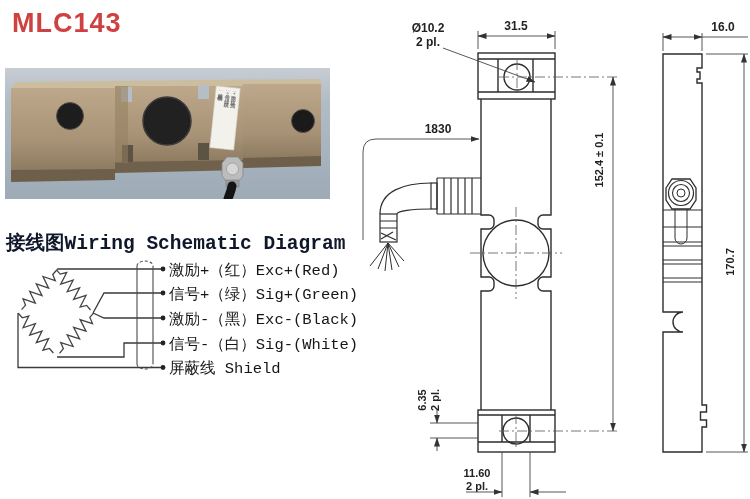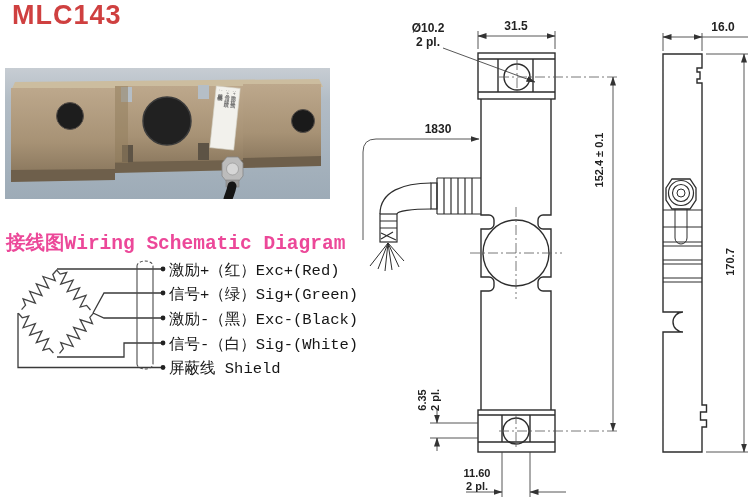--- a/index.html
+++ b/index.html
@@ -1,20 +1,20 @@
 <!DOCTYPE html>
 <html><head>
 <meta charset="utf-8">
 <style>
   html,body{margin:0;padding:0;}
   body{background:#ffffff;font-family:"Liberation Sans",sans-serif;}
   #stage{position:relative;width:750px;height:499px;background:#ffffff;overflow:hidden;}
   .abs{position:absolute;}
-  #page-title{left:12px;top:0;font-size:27px;font-weight:bold;letter-spacing:1px;}
-  #wiring-heading{left:6px;top:229px;font-size:19.5px;color:#ec4899;
+  #page-title{left:12px;top:8px;font-size:27px;font-weight:bold;letter-spacing:1px;}
+  #wiring-heading{left:6px;top:229px;font-size:19.5px;color:#0f172a;
      font-family:"Liberation Mono","DejaVu Sans Mono",monospace;font-weight:bold;white-space:nowrap;}
   svg text{fill:#222;}
   .dimtxt{font:bold 12px "Liberation Sans",sans-serif;}
   .dimtxt-s{font:bold 11px "Liberation Sans",sans-serif;}
   .wiretxt{font:15.5px "Liberation Mono","DejaVu Sans Mono",monospace;fill:#161616;}
   .lbltxt{font:5.2px "Liberation Sans",sans-serif;fill:#6a6a6a;}
 </style>
 </head>
 <body>
 

